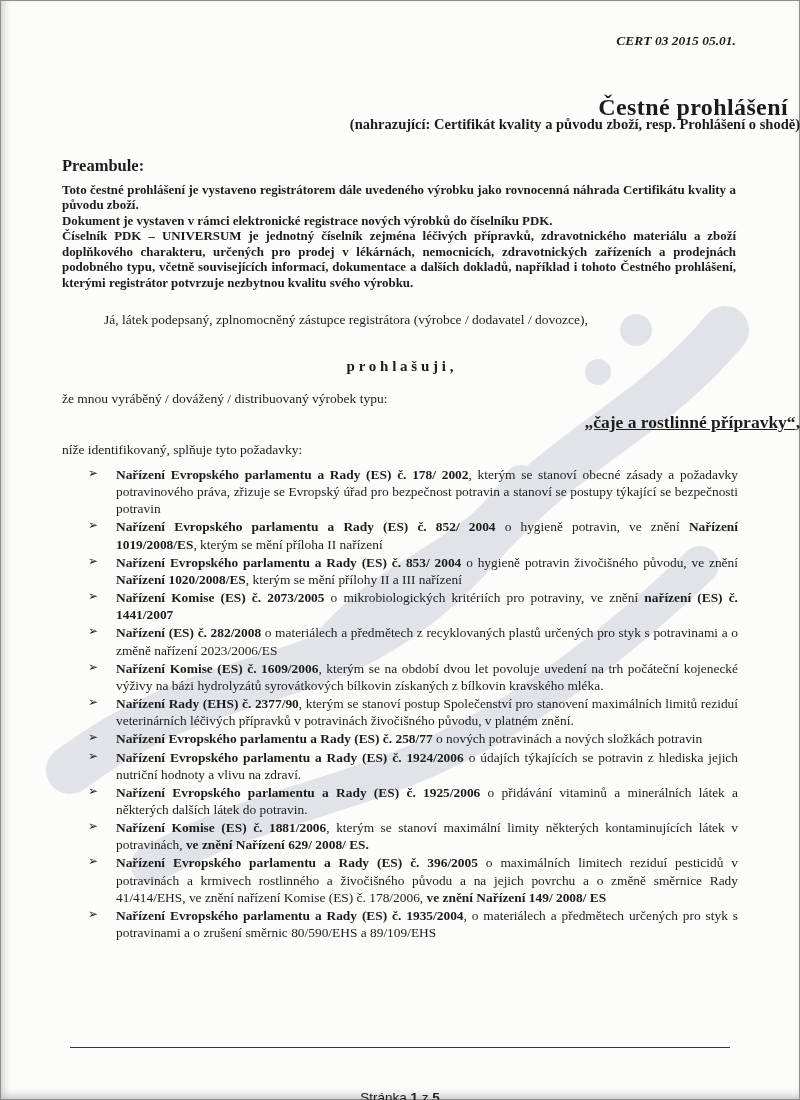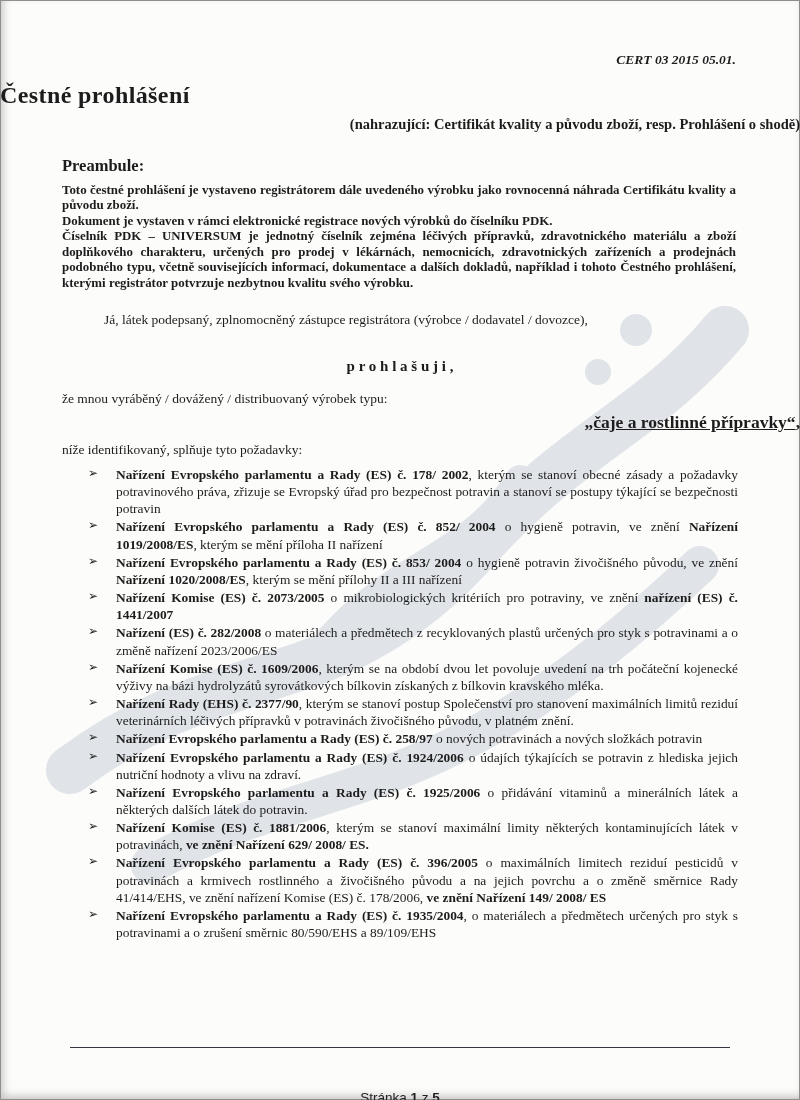--- a/index.html
+++ b/index.html
@@ -2,22 +2,22 @@
 <html><head>
 <meta charset="utf-8">
 <style>
   html,body{margin:0;padding:0;}
   body{background:#a9a9a9;width:800px;height:1100px;}
   .sheet{position:relative;width:800px;height:1100px;background:#fcfcfb;
     font-family:"Liberation Serif","DejaVu Serif",serif;color:#1c1c1c;overflow:hidden;
     box-shadow:inset 0 0 0 1px #8f8f8f, inset 3px -4px 8px rgba(0,0,0,.22);}
   .watermark{position:absolute;left:0;top:0;width:800px;height:1100px;z-index:1;pointer-events:none;}
   .content{position:absolute;inset:0;z-index:2;}
-  .header-ref{position:absolute;top:33px;right:64px;font-weight:bold;font-style:italic;font-size:13.5px;margin-top:19px;}
-  .title{position:absolute;top:82px;left:0;right:0;text-align:left;font-size:24px;font-weight:bold;letter-spacing:.4px;margin:0;}
+  .header-ref{position:absolute;top:33px;right:64px;font-weight:bold;font-style:italic;font-size:13.5px;}
+  .title{position:absolute;top:82px;left:0;right:0;text-align:right;font-size:24px;font-weight:bold;letter-spacing:.4px;margin:12px;}
   .subtitle{position:absolute;top:116px;left:0;right:0;text-align:right;font-size:14.5px;font-weight:bold;}
   .preamble{position:absolute;top:156px;left:62px;right:64px;}
   .preamble-heading{font-size:16.5px;font-weight:bold;margin-bottom:7px;}
   .preamble-paragraphs p{margin:0;font-weight:bold;font-size:12.9px;line-height:1.2;text-align:justify;}
   .intro{position:absolute;top:312px;left:62px;right:64px;font-size:13.5px;text-indent:42px;}
   .declare{position:absolute;top:358px;left:0;right:0;text-align:center;font-weight:bold;font-size:15px;}
   .product-intro{position:absolute;top:391px;left:62px;font-size:13.5px;}
   .product-type{position:absolute;top:412px;left:0;right:0;text-align:right;font-size:17.5px;font-weight:bold;}
   .product-type .u{text-decoration:underline;}
   .req-intro{position:absolute;top:442px;left:62px;font-size:13.5px;}
@@ -73,21 +73,21 @@
     <div class="req-intro">níže identifikovaný, splňuje tyto požadavky:</div>
 
     <ul class="req-list">
         <li class="req-item"><span class="marker">➢</span><span><b>Nařízení Evropského parlamentu a Rady (ES) č. 178/ 2002</b><span>, kterým se stanoví obecné zásady a požadavky potravinového práva, zřizuje se Evropský úřad pro bezpečnost potravin a stanoví se postupy týkající se bezpečnosti potravin</span></span></li>
         <li class="req-item"><span class="marker">➢</span><span><b>Nařízení Evropského parlamentu a Rady (ES) č. 852/ 2004</b><span> o hygieně potravin, ve znění </span><b>Nařízení 1019/2008/ES</b><span>, kterým se mění příloha II nařízení</span></span></li>
         <li class="req-item"><span class="marker">➢</span><span><b>Nařízení Evropského parlamentu a Rady (ES) č. 853/ 2004</b><span> o hygieně potravin živočišného původu, ve znění </span><b>Nařízení 1020/2008/ES</b><span>, kterým se mění přílohy II a III nařízení</span></span></li>
         <li class="req-item"><span class="marker">➢</span><span><b>Nařízení Komise (ES) č. 2073/2005</b><span> o mikrobiologických kritériích pro potraviny, ve znění </span><b>nařízení (ES) č. 1441/2007</b></span></li>
         <li class="req-item"><span class="marker">➢</span><span><b>Nařízení (ES) č. 282/2008</b><span> o materiálech a předmětech z recyklovaných plastů určených pro styk s potravinami a o změně nařízení 2023/2006/ES</span></span></li>
         <li class="req-item"><span class="marker">➢</span><span><b>Nařízení Komise (ES) č. 1609/2006</b><span>, kterým se na období dvou let povoluje uvedení na trh počáteční kojenecké výživy na bázi hydrolyzátů syrovátkových bílkovin získaných z bílkovin kravského mléka.</span></span></li>
         <li class="req-item"><span class="marker">➢</span><span><b>Nařízení Rady (EHS) č. 2377/90</b><span>, kterým se stanoví postup Společenství pro stanovení maximálních limitů reziduí veterinárních léčivých přípravků v potravinách živočišného původu, v platném znění.</span></span></li>
-        <li class="req-item"><span class="marker">➢</span><span><b>Nařízení Evropského parlamentu a Rady (ES) č. 258/97</b><span> o nových potravinách a nových složkách potravin</span></span></li>
+        <li class="req-item"><span class="marker">➢</span><span><b>Nařízení Evropského parlamentu a Rady (ES) č. 258/77</b><span> o nových potravinách a nových složkách potravin</span></span></li>
         <li class="req-item"><span class="marker">➢</span><span><b>Nařízení Evropského parlamentu a Rady (ES) č. 1924/2006</b><span> o údajích týkajících se potravin z hlediska jejich nutriční hodnoty a vlivu na zdraví.</span></span></li>
         <li class="req-item"><span class="marker">➢</span><span><b>Nařízení Evropského parlamentu a Rady (ES) č. 1925/2006</b><span>  o přidávání vitaminů a minerálních látek a některých dalších látek do potravin.</span></span></li>
         <li class="req-item"><span class="marker">➢</span><span><b>Nařízení Komise (ES) č. 1881/2006</b><span>, kterým se stanoví maximální limity některých kontaminujících látek v potravinách, </span><b>ve znění Nařízení 629/ 2008/ ES.</b></span></li>
         <li class="req-item"><span class="marker">➢</span><span><b>Nařízení Evropského parlamentu a Rady (ES) č. 396/2005</b><span> o maximálních limitech reziduí pesticidů v potravinách a krmivech rostlinného a živočišného původu a na jejich povrchu a o změně směrnice Rady 41/414/EHS, ve znění nařízení Komise (ES) č. 178/2006, </span><b>ve znění Nařízení 149/ 2008/ ES</b></span></li>
         <li class="req-item"><span class="marker">➢</span><span><b>Nařízení Evropského parlamentu a Rady (ES) č. 1935/2004</b><span>, o materiálech a předmětech určených pro styk s potravinami a o zrušení směrnic 80/590/EHS a 89/109/EHS</span></span></li>
       </ul>
 
     <hr class="footer-rule">
     <div class="footer-text"><span>Stránka </span><b>1</b><span> z </span><b>5</b></div>
 

